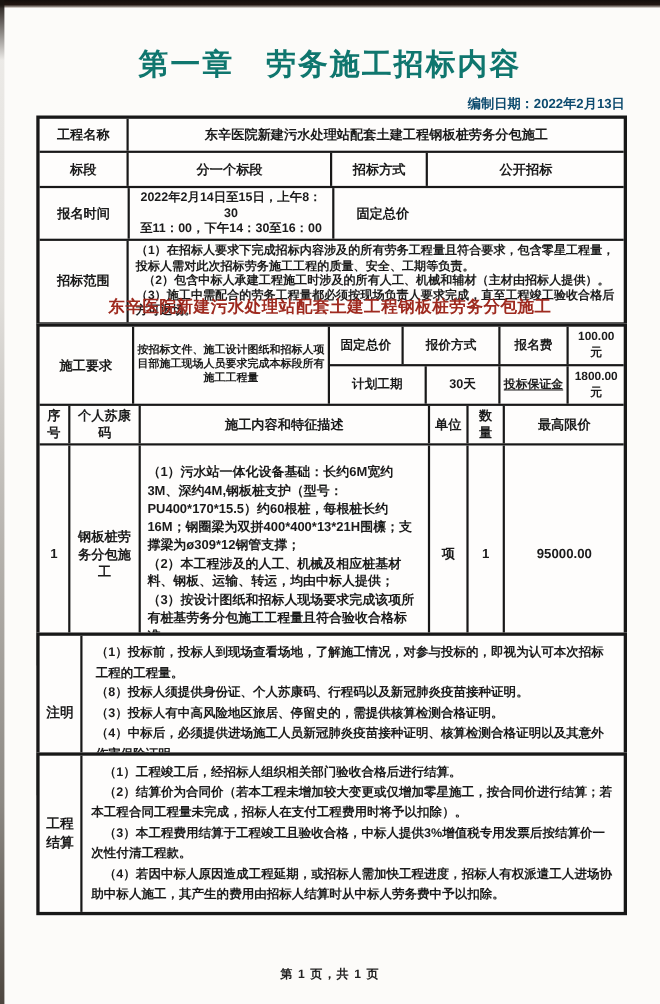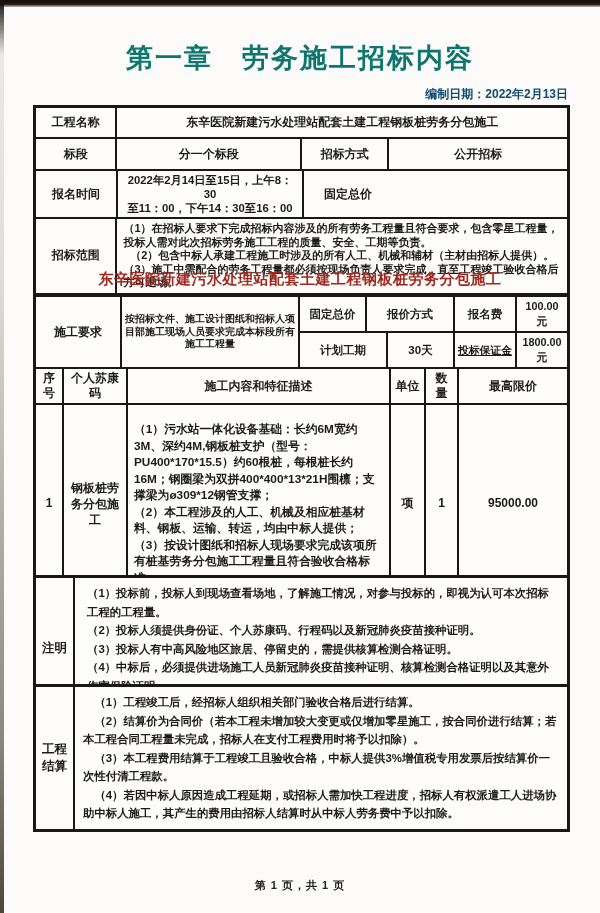--- a/index.html
+++ b/index.html
@@ -144,21 +144,21 @@
     </div>
   </div>
 
   <div class="tbl" style="top:575px;">
     <div class="trow" style="min-height:100px;">
       <div class="tcell" style="width:39px;">
         <span class="vlabel">注明</span>
       </div>
       <div class="tcell left notes-cell" style="width:492px;padding-left:12px;">
         <div class="para">（1）投标前，投标人到现场查看场地，了解施工情况，对参与投标的，即视为认可本次招标工程的工程量。</div>
-        <div class="para">（2）投标人须提供身份证、个人苏康码、行程码以及新冠肺炎疫苗接种证明。</div>
+        <div class="para">（8）投标人须提供身份证、个人苏康码、行程码以及新冠肺炎疫苗接种证明。</div>
         <div class="para">（3）投标人有中高风险地区旅居、停留史的，需提供核算检测合格证明。</div>
         <div class="para">（4）中标后，必须提供进场施工人员新冠肺炎疫苗接种证明、核算检测合格证明以及其意外伤害保险证明。</div>
         <div class="para">（5）中标人必须购置50万以上保险，若未达保额视为违约，不予退换保证金。</div>
       </div>
     </div>
   </div>
 
   <div class="tbl" style="top:684px;">
     <div class="trow" style="min-height:121px;">
       <div class="tcell" style="width:39px;">

